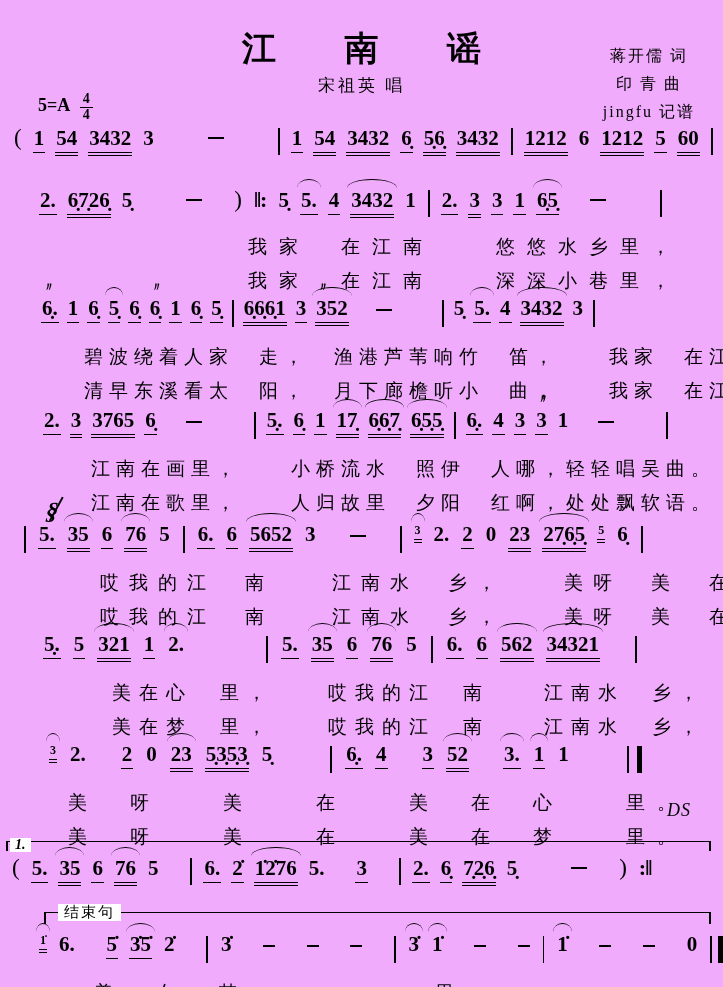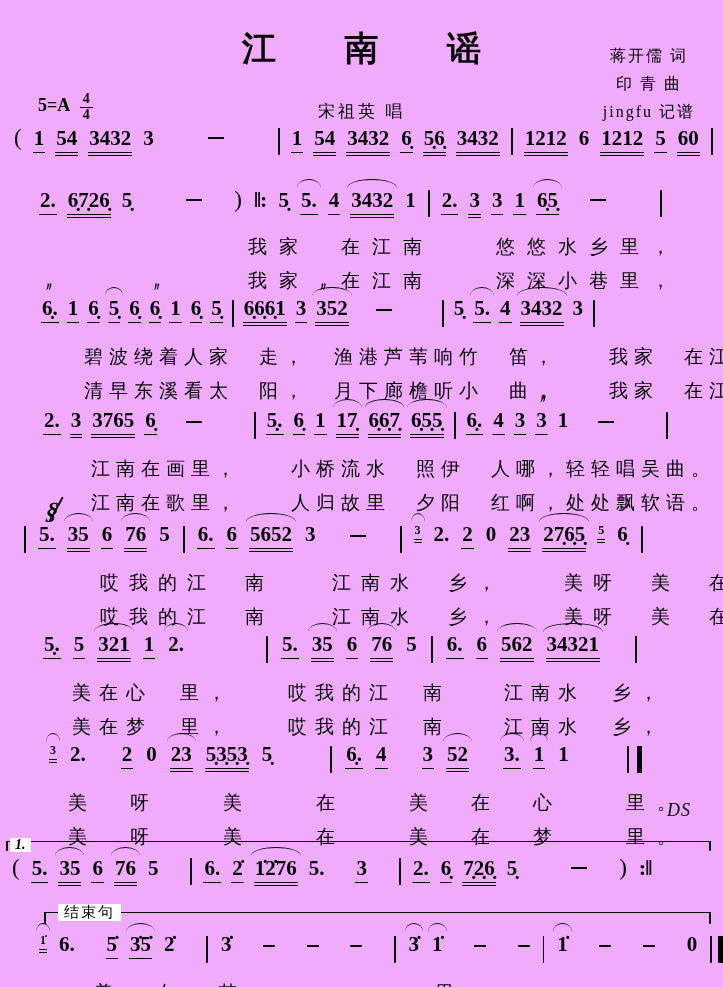--- a/index.html
+++ b/index.html
@@ -4,21 +4,21 @@
 <style>
   html,body{margin:0;padding:0;background:#fff;}
   body{width:723px;height:987px;position:relative;overflow:hidden;
        font-family:"Liberation Serif","DejaVu Serif",serif;color:#000;}
   .page{position:absolute;inset:0;background:#f0abfc;}
 
   
   .title{position:absolute;top:26px;left:0;width:100%;text-align:center;
          font-size:34px;font-weight:bold;letter-spacing:30px;text-indent:30px;}
   .singer{position:absolute;top:74px;left:0;width:100%;text-align:center;
-          font-size:17px;letter-spacing:3px;margin-top:26px;}
+          font-size:17px;letter-spacing:3px;}
   .credits{position:absolute;top:42px;right:28px;text-align:center;
            font-size:16px;line-height:28px;letter-spacing:2px;}
   .keysig{position:absolute;top:92px;left:38px;font-size:18px;font-weight:bold;}
   .frac{display:inline-block;vertical-align:middle;text-align:center;
         font-size:14px;line-height:1.05;font-weight:bold;margin-left:6px;}
   .frac .num{display:block;border-bottom:1.5px solid #000;padding:0 3px;}
 
   
   .system{position:absolute;left:0;width:723px;}
   .sys1{top:126px;} .sys2{top:188px;} .sys3{top:298px;} .sys4{top:410px;}
@@ -52,21 +52,21 @@
   .g1{width:8px;} .g2{width:30px;} .g3{width:54px;}
   .paren{font-weight:normal;font-size:23px;}
   .rep{font-size:22px;font-weight:bold;letter-spacing:-1px;}
 
   
   .lyric{margin:0;font-size:19px;line-height:30px;white-space:pre;}
   .sys2 .lyric{padding-left:248px;letter-spacing:12px;}
   .sys3 .lyric{padding-left:84px;letter-spacing:6px;}
   .sys4 .lyric{padding-left:91px;letter-spacing:6px;}
   .sys5 .lyric{padding-left:100px;letter-spacing:10px;}
-  .sys6 .lyric{padding-left:72px;letter-spacing:8px;}
+  .sys6 .lyric{padding-left:112px;letter-spacing:8px;}
   .sys7 .lyric{padding-left:68px;letter-spacing:12px;}
   .sys9 .lyric{padding-left:94px;letter-spacing:12px;}
   .lyric{margin-top:10px;}
   .lyric + .lyric{margin-top:4px;}
 
   
   .segno{position:absolute;top:498px;left:46px;font-size:24px;font-weight:bold;
          font-style:italic;transform:skewX(-6deg);}
   .segno::after{content:"";position:absolute;left:9px;top:-2px;width:1.6px;height:26px;
          background:#000;transform:rotate(24deg);}

